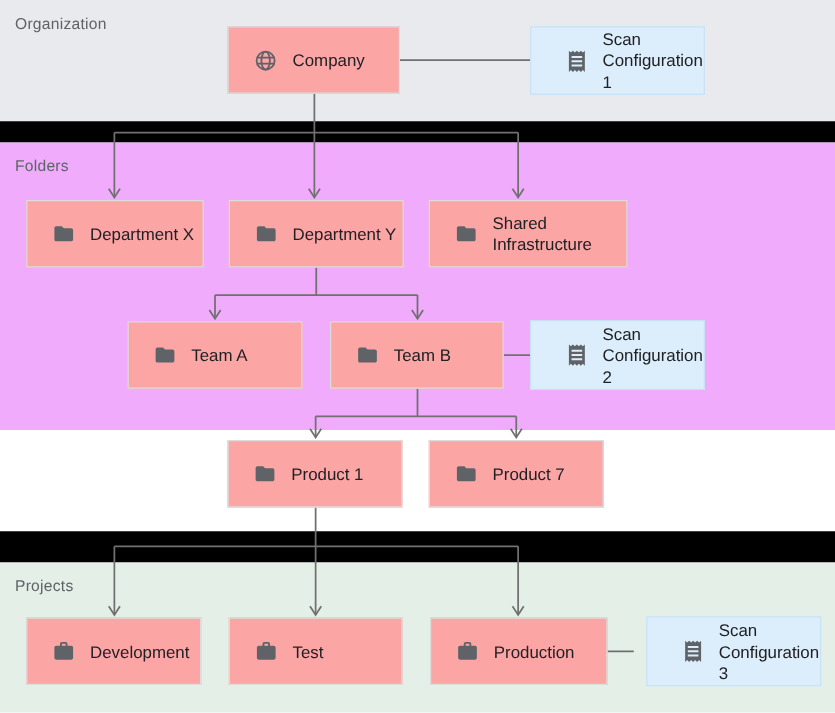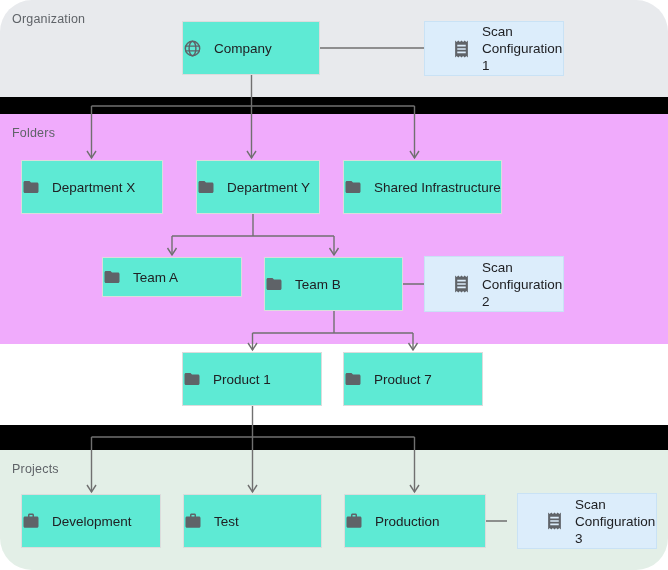--- a/index.html
+++ b/index.html
@@ -1,37 +1,36 @@
 <!DOCTYPE html>
 <html><head>
 <meta charset="utf-8">
 <style>
   html,body { margin:0; padding:0; background:#fff; }
   .canvas {
     position:relative; width:668px; height:570px; overflow:hidden;
     font-family:"Liberation Sans","DejaVu Sans",sans-serif;
-    border-radius:32px;
     -webkit-font-smoothing:antialiased;
   }
   .band { position:absolute; left:0; width:668px; }
   .band-org      { top:0;     height:97px;  background:#e8eaed; }
   .separator     { position:absolute; left:0; width:668px; background:#000; }
   .sep-1         { top:97px;  height:17px; }
   .band-folders  { top:114px; height:230px; background:#f0abfc; }
   .sep-2         { top:425px; height:25px; }
   .band-projects { top:450px; height:136px; background:#e3efe7;padding-left:44px; }
   .band-label {
     position:absolute; left:12px; top:12px;
     font-size:12.5px; color:#5f6368; letter-spacing:.2px;
   }
   .connectors { position:absolute; left:0; top:0; }
   .node {
     position:absolute; box-sizing:border-box;
-    background:#5eead4; border:1px solid #dcdcdc;
-    display:flex; align-items:center; gap:12px; 
+    background:#fca5a5; border:1px solid #dcdcdc;
+    display:flex; align-items:center; gap:12px; padding-left:20px;
     font-size:13.5px; color:#202124;
   }
   .node .label { line-height:17px; }
   .scan-node {
     background:#dcedfb; border:1px solid #c9e2f5; padding-left:28px;
   }
   .icon { display:flex; align-items:center; justify-content:center; flex:0 0 auto; }
 </style>
 </head>
 <body>
@@ -109,39 +108,39 @@
 
   <div class="node" style="left:21px;top:160px;width:142px;height:54px">
     <span class="icon">
       <svg width="18" height="18" viewBox="0 0 24 24" fill="#5f6368">
           <path d="M10 4H4c-1.1 0-2 .9-2 2v12c0 1.1.9 2 2 2h16c1.1 0 2-.9 2-2V8c0-1.1-.9-2-2-2h-8l-2-2z"></path>
         </svg>
     </span>
     <span class="label">Department X</span>
   </div>
 
-  <div class="node" style="left:196px;top:160px;width:124px;height:54px">
+  <div class="node" style="left:183px;top:160px;width:140px;height:54px">
     <span class="icon">
       <svg width="18" height="18" viewBox="0 0 24 24" fill="#5f6368">
           <path d="M10 4H4c-1.1 0-2 .9-2 2v12c0 1.1.9 2 2 2h16c1.1 0 2-.9 2-2V8c0-1.1-.9-2-2-2h-8l-2-2z"></path>
         </svg>
     </span>
     <span class="label">Department Y</span>
   </div>
 
   <div class="node" style="left:343px;top:160px;width:159px;height:54px">
     <span class="icon">
       <svg width="18" height="18" viewBox="0 0 24 24" fill="#5f6368">
           <path d="M10 4H4c-1.1 0-2 .9-2 2v12c0 1.1.9 2 2 2h16c1.1 0 2-.9 2-2V8c0-1.1-.9-2-2-2h-8l-2-2z"></path>
         </svg>
     </span>
     <span class="label">Shared Infrastructure</span>
   </div>
 
-  <div class="node" style="left:102px;top:257px;width:140px;height:40px">
+  <div class="node" style="left:102px;top:257px;width:140px;height:54px">
     <span class="icon">
       <svg width="18" height="18" viewBox="0 0 24 24" fill="#5f6368">
           <path d="M10 4H4c-1.1 0-2 .9-2 2v12c0 1.1.9 2 2 2h16c1.1 0 2-.9 2-2V8c0-1.1-.9-2-2-2h-8l-2-2z"></path>
         </svg>
     </span>
     <span class="label">Team A</span>
   </div>
 
   <div class="node" style="left:264px;top:257px;width:139px;height:54px">
     <span class="icon">

